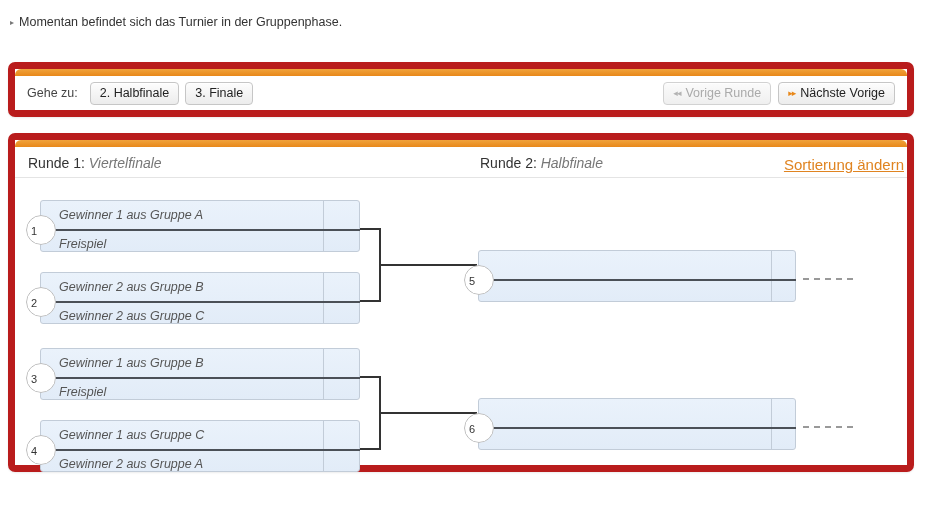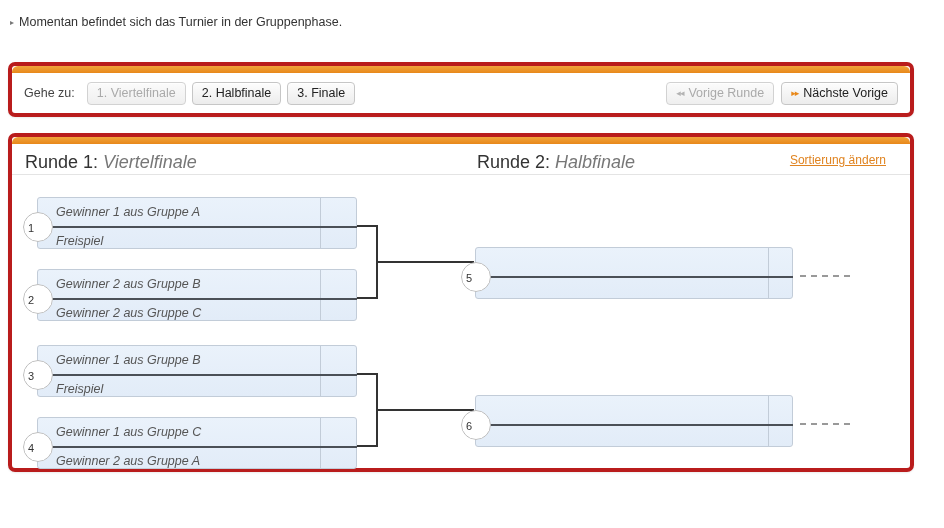--- a/index.html
+++ b/index.html
@@ -37,21 +37,21 @@
     color: #e08421;
     text-decoration: underline;
     font-size: 12.5px;
   }
   .oder { color: #333333; font-size: 12.5px; }
 
   
   .panel {
     position: absolute;
     background: #ffffff;
-    border: 4px solid #b91c1c;
+    border: 7px solid #b91c1c;
     border-radius: 7px;
     box-shadow: 0 1px 2px rgba(0,0,0,0.08);
   }
   .panel-topbar {
     position: absolute;
     left: 0; top: 0; right: 0;
     height: 7px;
     border-top-left-radius: 6px;
     border-top-right-radius: 6px;
     background: linear-gradient(to bottom, #f0a33c 0%, #e8881a 100%);
@@ -103,31 +103,31 @@
   .bracket-inner { position: absolute; left: 0; top: 7px; right: 0; bottom: 0; }
 
   .round-headers {
     position: relative;
     height: 31px;
     border-bottom: 1px solid #e4e4e4;
   }
   .round-title {
     position: absolute;
     top: 8px;
-    font-size: 18px;
+    font-size: 14px;
     color: #333333;
     white-space: nowrap;
   }
   .round-title .rnd-name { font-style: italic; color: #777777; }
   #round-title-1 { left: 13px; }
   #round-title-2 { left: 465px; }
   #sort-link {
     position: absolute;
-    right: 24px; top: 9px;
-    font-size: 12px;
+    right: 3px; top: 9px;
+    font-size: 15px;
   }
 
   .bracket-body { position: relative; height: 294px; }
 
   
   .match {
     position: absolute;
     width: 320px;
     height: 52px;
     background: linear-gradient(to bottom, #eaf2fb 0%, #e2ecf8 100%);
@@ -202,23 +202,20 @@
     <span class="notice-bullet">▸</span>
     <span class="notice-text">Momentan befindet sich das Turnier in der Gruppenphase.</span>
   </div>
 </div>
 
 <div class="panel" id="nav-panel">
   <div class="panel-topbar"></div>
   <div class="nav-inner">
     <span class="goto-label">Gehe zu:</span>
 
-    <div class="btn disabled">
-      <span>1. Viertelfinale</span>
-    </div>
     <div class="btn">
       <span>2. Halbfinale</span>
     </div>
     <div class="btn">
       <span>3. Finale</span>
     </div>
 
     <div class="nav-right">
       <div class="btn disabled">
         <span class="arrows">◂◂</span>

